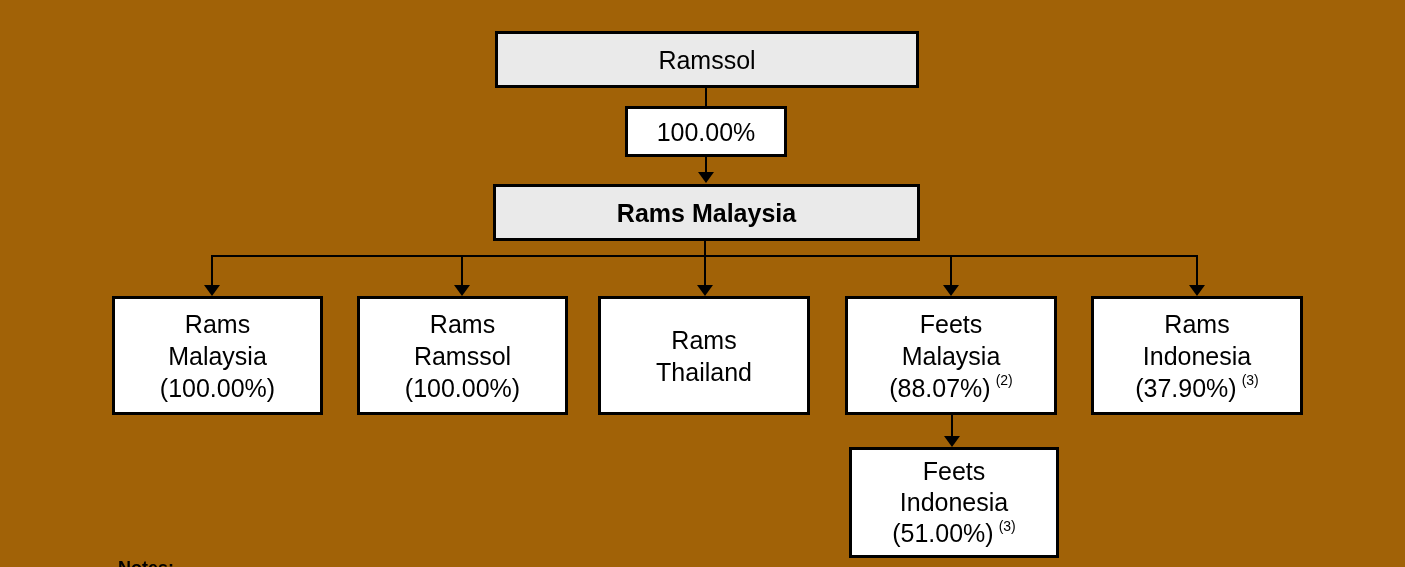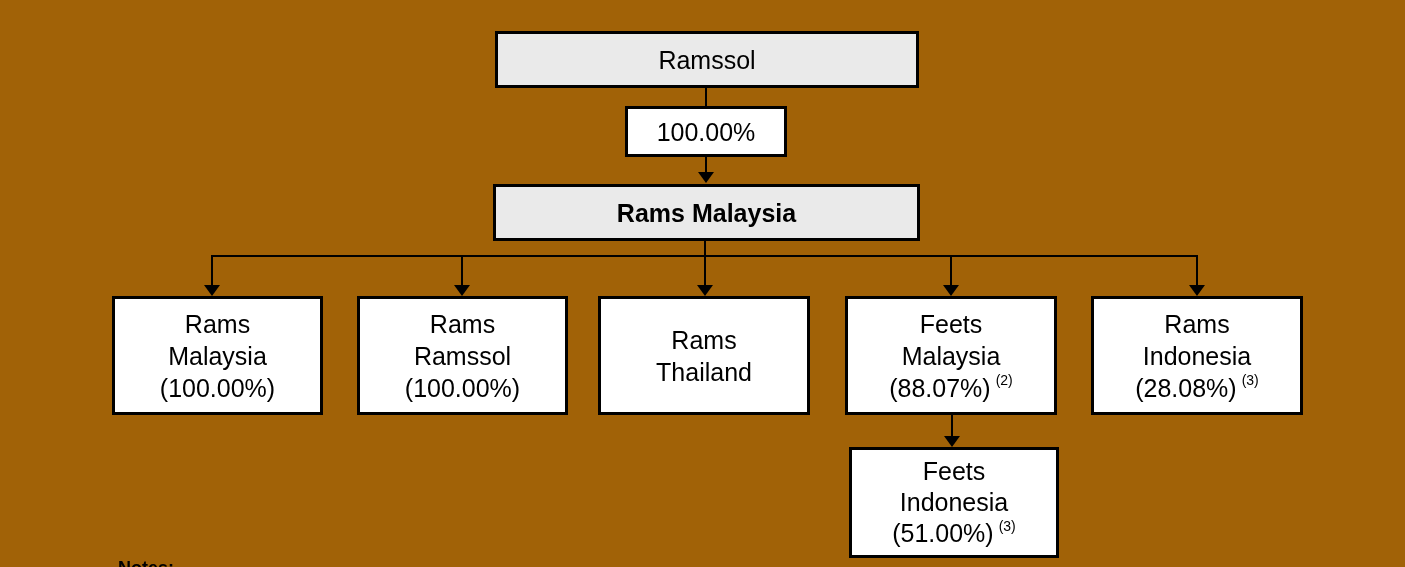--- a/index.html
+++ b/index.html
@@ -126,21 +126,21 @@
 
   <div class="box" style="left:845px; top:296px; width:212px; height:119px;">
     <div>Feets</div>
     <div>Malaysia</div>
     <div class="pct-line"><span>(88.07%)</span><sup>(2)</sup></div>
   </div>
 
   <div class="box" style="left:1091px; top:296px; width:212px; height:119px;">
     <div>Rams</div>
     <div>Indonesia</div>
-    <div class="pct-line"><span>(28.08%)</span><sup>(3)</sup></div>
+    <div class="pct-line"><span>(37.90%)</span><sup>(3)</sup></div>
   </div>
 
   <div class="vline" style="left:951px; top:415px; height:21px;"></div>
   <div class="arrowhead" style="left:944px; top:436px;"></div>
 
   <div class="box" style="left:849px; top:447px; width:210px; height:111px; line-height:31px;">
     <div>Feets</div>
     <div>Indonesia</div>
     <div class="pct-line"><span>(51.00%)</span><sup>(3)</sup></div>
   </div>

